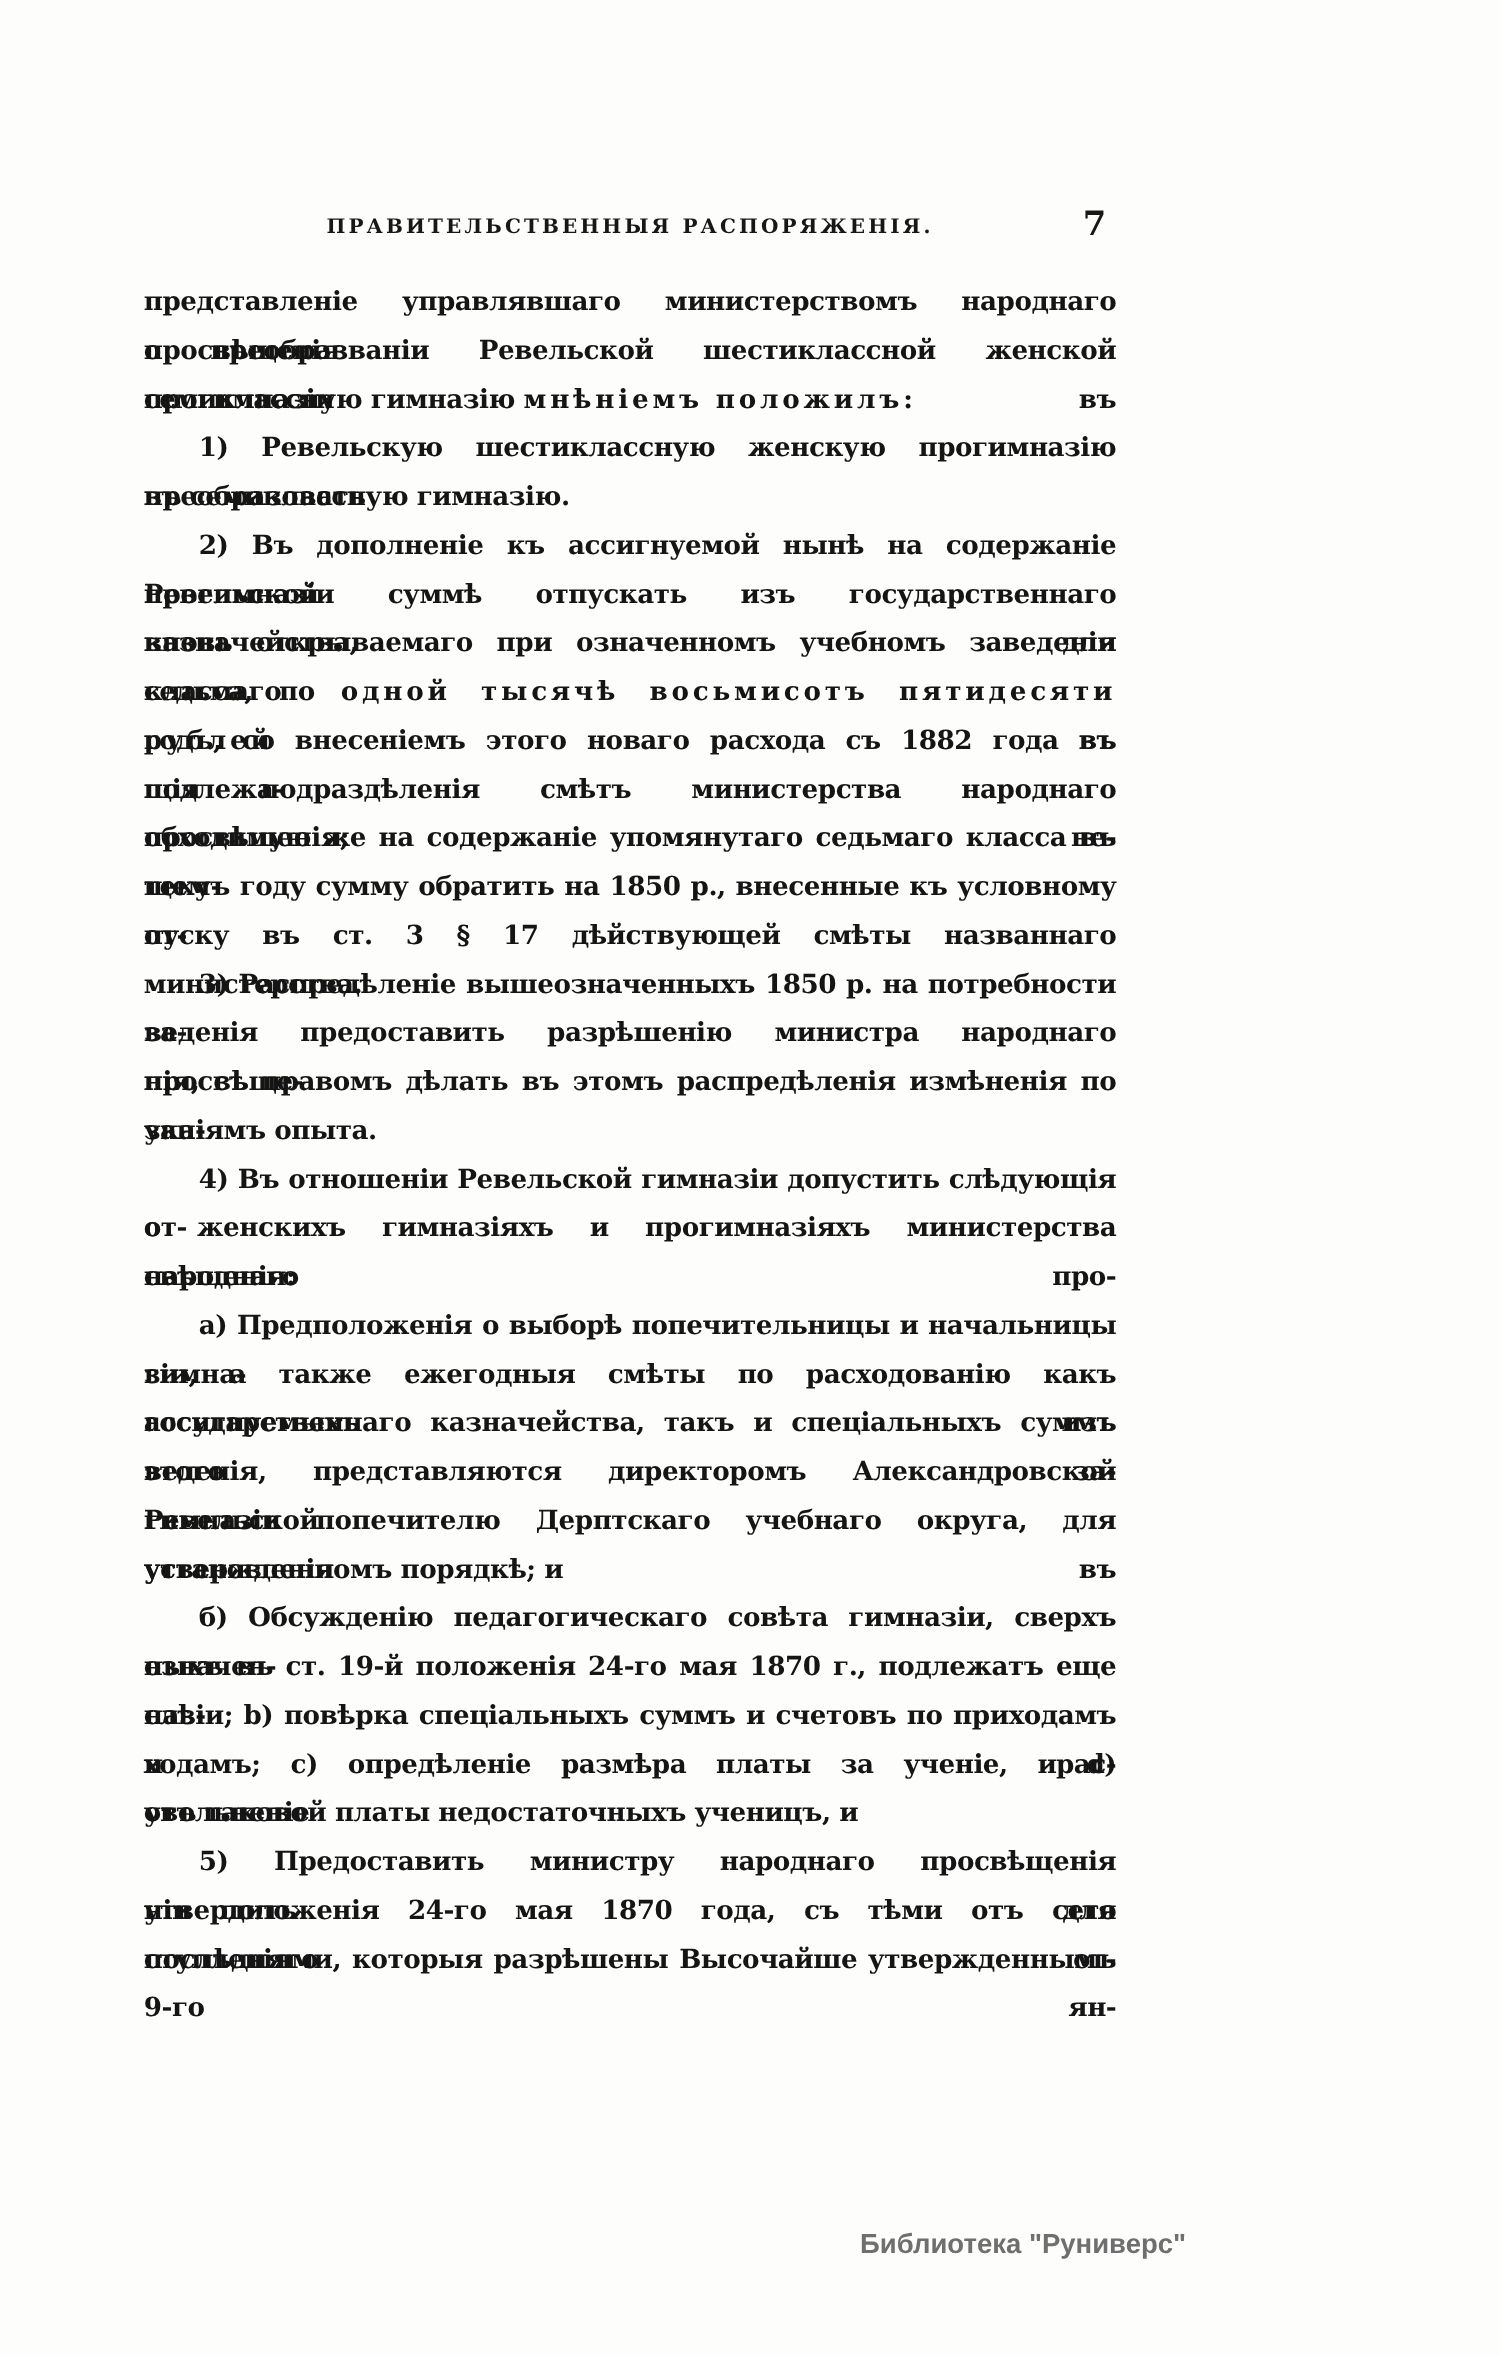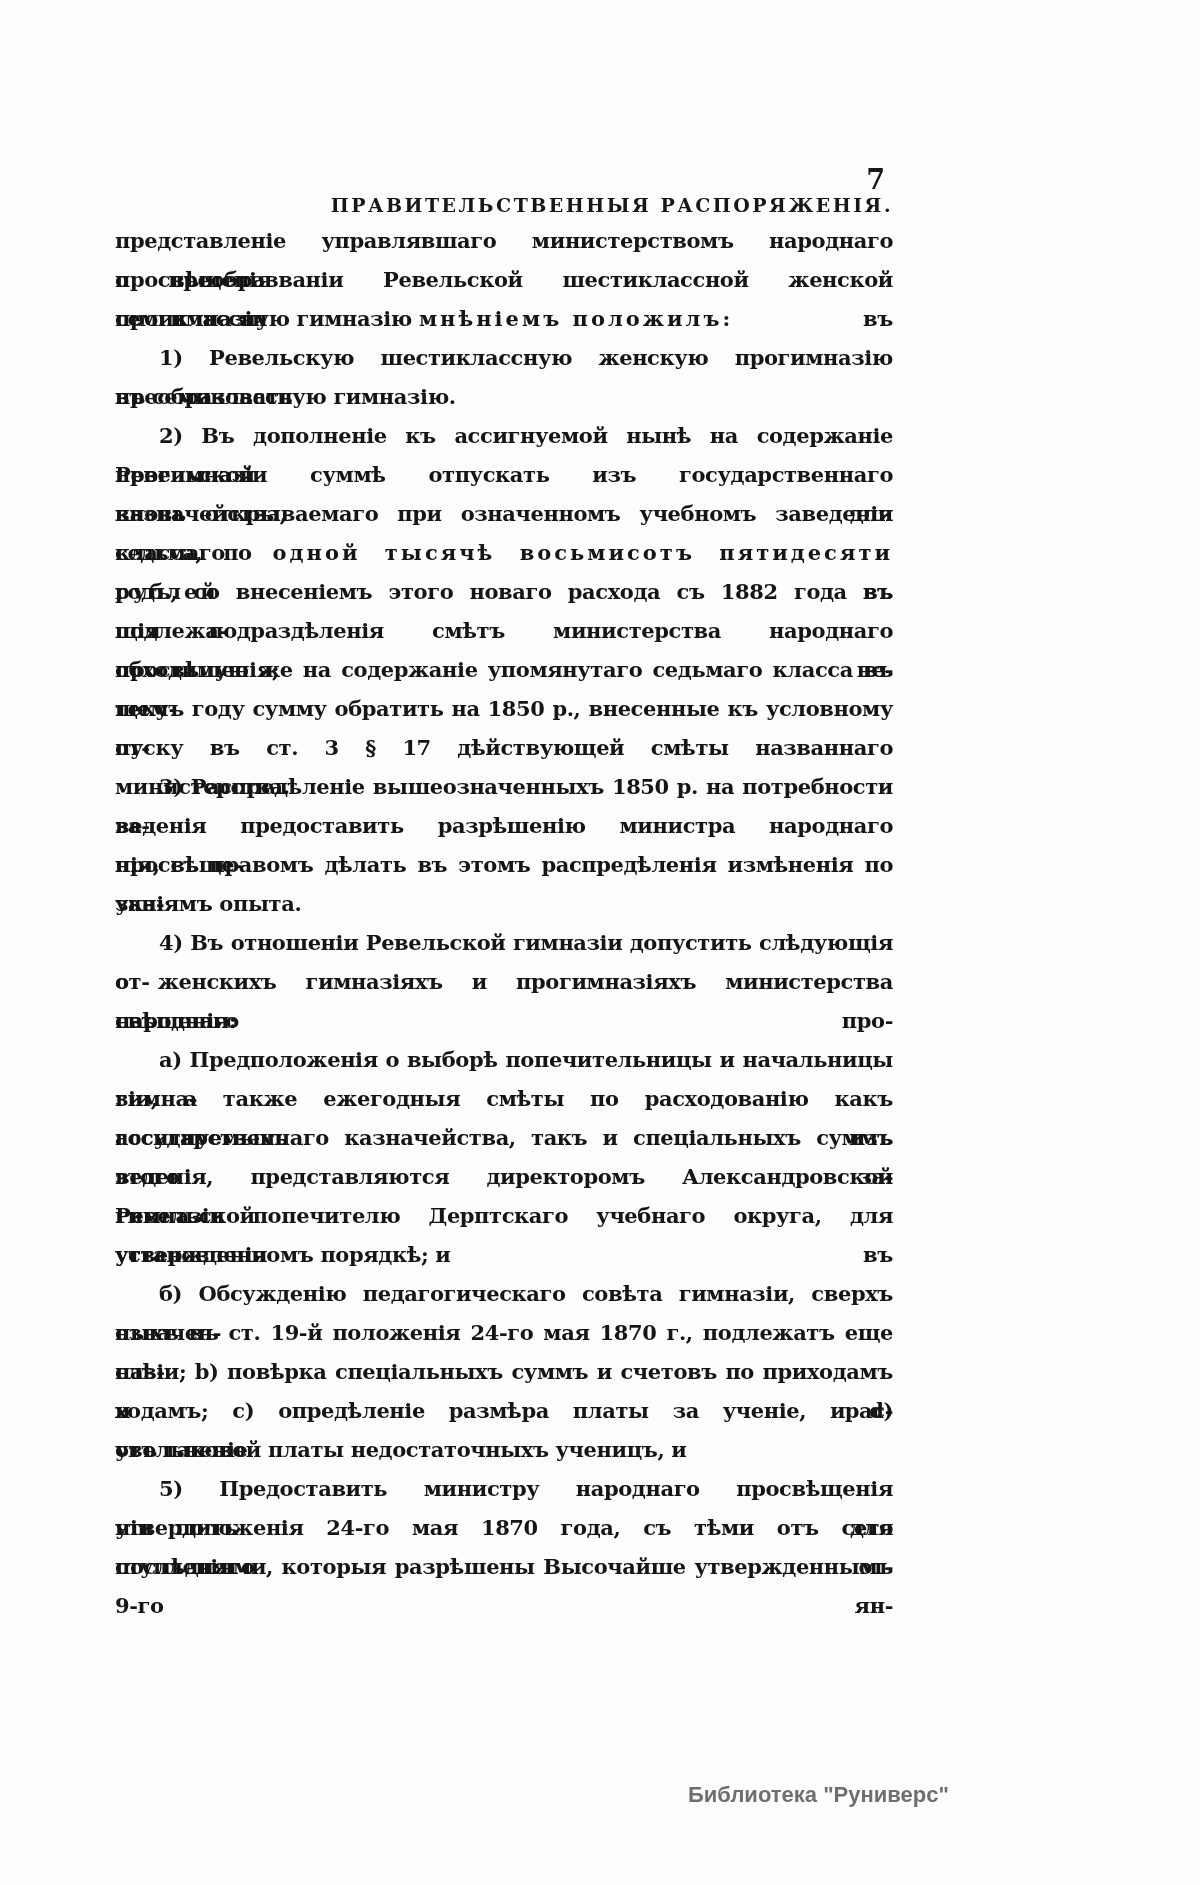--- a/index.html
+++ b/index.html
@@ -12,27 +12,26 @@
   .page {
     position: absolute; inset: 0;
     background: #fdfdfc;
   }
   .header-row {
     position: absolute;
     left: 115px; top: 168px; width: 778px;
     height: 34px;
   }
   .header-title {
-    text-align: right;
-    font-size: 19px;
+    text-align: center;
+    font-size: 16px;
     font-weight: bold;
     letter-spacing: 2.5px;
     color: #171717;
     padding-top: 3px;
-    margin-top: 23px;
   }
   .page-number {
     position: absolute;
     right: 8px; top: -4px;
     font-size: 27px;
     font-weight: bold;
     color: #171717;
   }
   .body-text {
     position: absolute;

